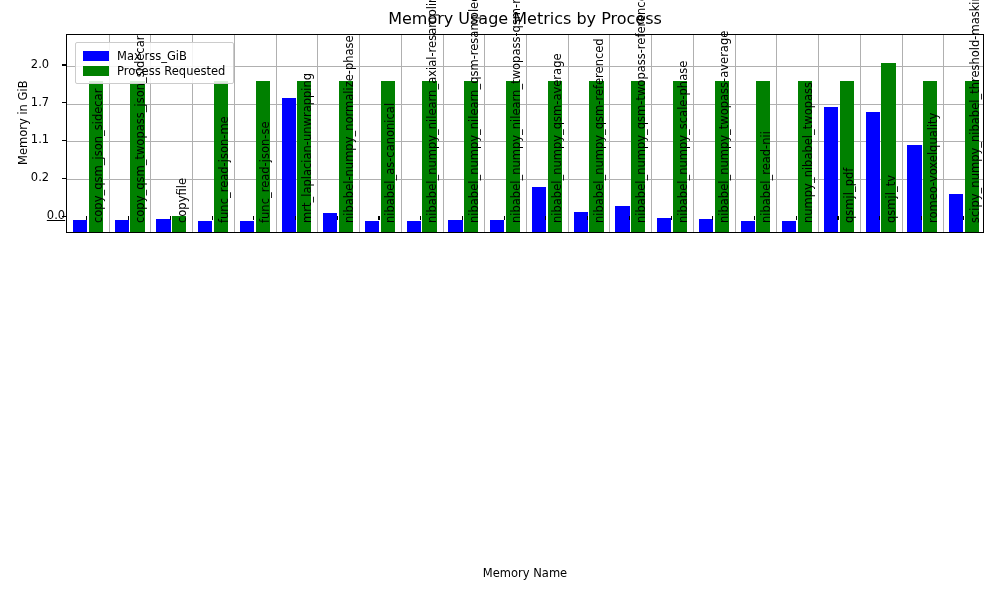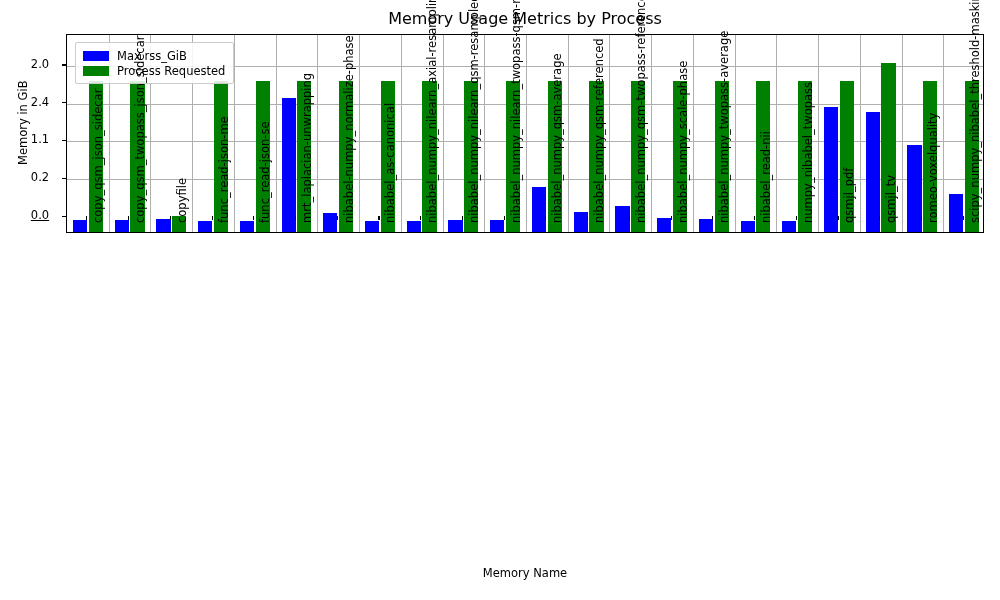--- a/index.html
+++ b/index.html
@@ -235,27 +235,27 @@
         </div>
         <div class="legend-row">
           <span class="legend-swatch" style="background: rgb(0, 128, 0);"></span>
           <span class="legend-text">Process Requested</span>
         </div>
       </div>
   </div>
 
   <div id="yticks">
       <div class="ytick-mark" style="left: 62px; top: 215.5px;"></div>
-      <div class="ytick-label" style="right: auto; left: 22px; width: 36px; top: 208px; text-decoration: underline;">0.0</div>
+      <div class="ytick-label" style="right: auto; left: 38px; width: 36px; top: 208px; text-decoration: underline;">0.0</div>
       <div class="ytick-mark" style="left: 62px; top: 177.741px;"></div>
       <div class="ytick-label" style="right: auto; left: 22px; width: 36px; top: 170.241px;">0.2</div>
       <div class="ytick-mark" style="left: 62px; top: 139.981px;"></div>
       <div class="ytick-label" style="right: auto; left: 22px; width: 36px; top: 132.481px;">1.1</div>
       <div class="ytick-mark" style="left: 62px; top: 102.222px;"></div>
-      <div class="ytick-label" style="right: auto; left: 22px; width: 36px; top: 94.722px;">2.4</div>
+      <div class="ytick-label" style="right: auto; left: 22px; width: 36px; top: 94.722px;">1.7</div>
       <div class="ytick-mark" style="left: 62px; top: 64.4627px;"></div>
       <div class="ytick-label" style="right: auto; left: 22px; width: 36px; top: 56.9627px;">2.0</div>
     </div>
   <div id="xticks">
       <div class="xtick-mark" style="left: 86.3636px; top: 216px;"></div>
       <div class="xtick-label" style="left: 91.3636px; top: 223px;">copy_qsm_json_sidecar</div>
       <div class="xtick-mark" style="left: 128.091px; top: 216px;"></div>
       <div class="xtick-label" style="left: 133.091px; top: 223px;">copy_qsm_twopass_json_sidecar</div>
       <div class="xtick-mark" style="left: 169.818px; top: 216px;"></div>
       <div class="xtick-label" style="left: 174.818px; top: 223px;">copyfile</div>

